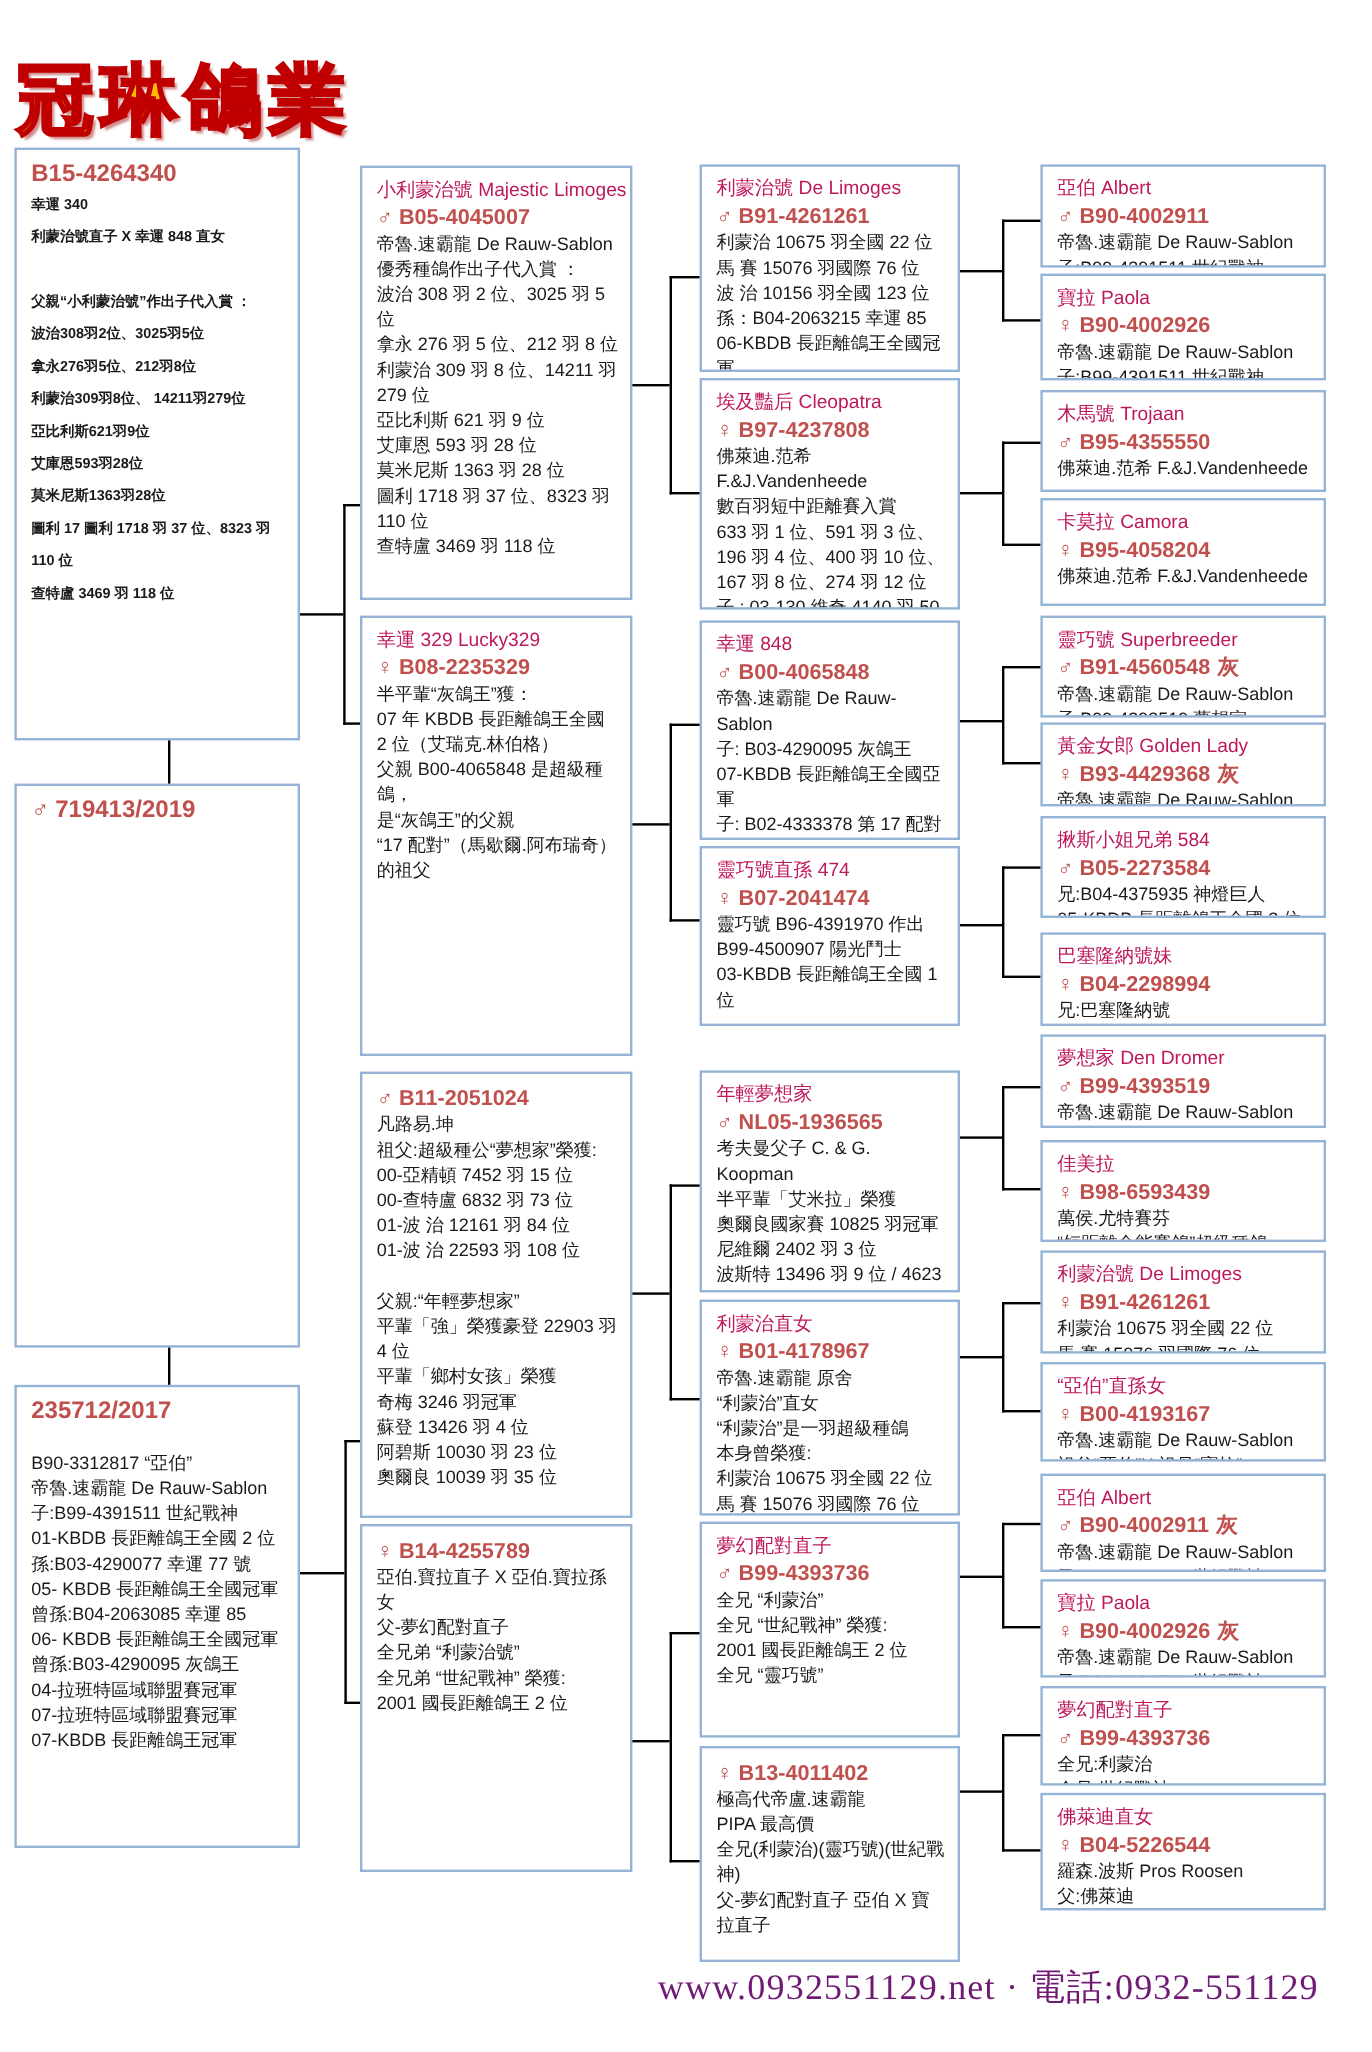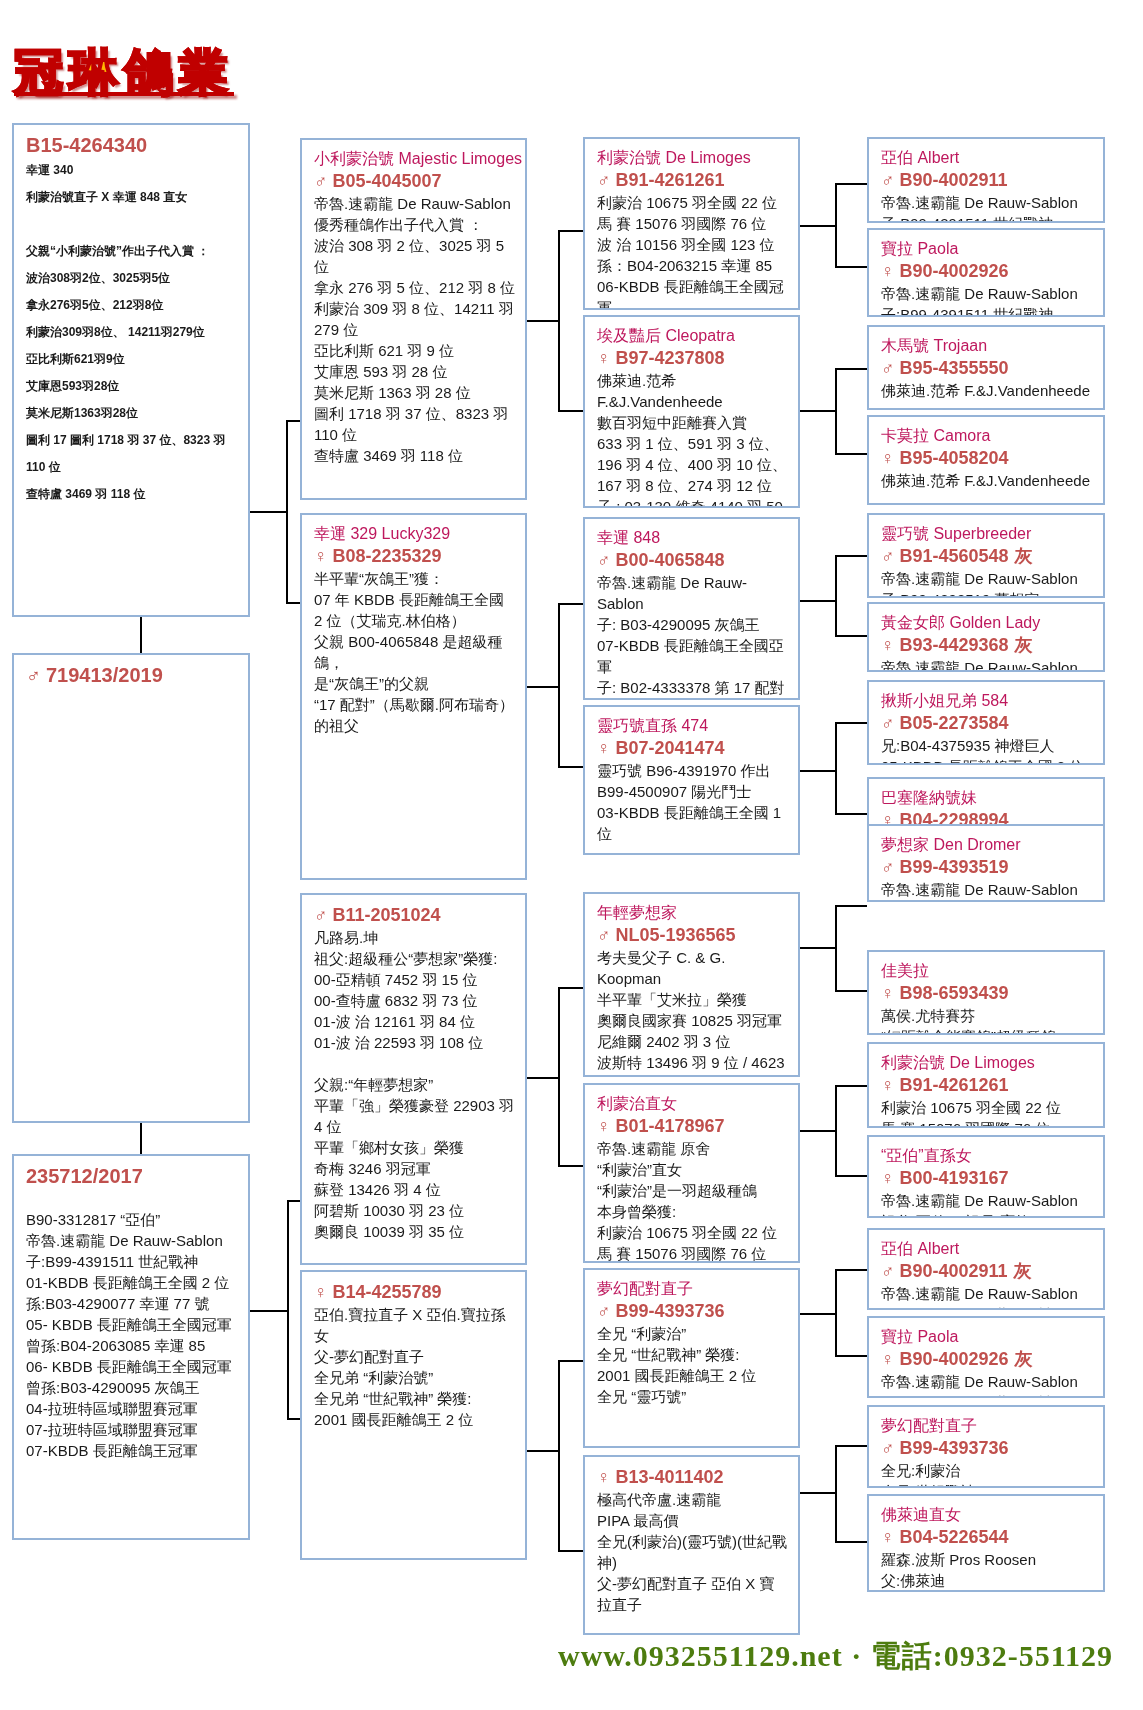--- a/index.html
+++ b/index.html
@@ -1,38 +1,38 @@
 <!DOCTYPE html>
 <html><head>
 <meta charset="utf-8">
 <style>
   html,body{margin:0;padding:0;background:#fff;}
   #page{position:relative;width:1143px;height:1710px;background:#ffffff;overflow:hidden;
         font-family:"Liberation Sans",sans-serif;}
   .logo{position:absolute;left:14px;top:40px;font-family:"Liberation Serif",serif;
-        font-size:49px;font-weight:bold;letter-spacing:6px;color:#FFB900;
-        -webkit-text-stroke:2.5px #C00000;text-shadow:3px 3px 2px rgba(150,0,0,.45);text-decoration:underline;}
+        font-size:64px;font-weight:bold;letter-spacing:6px;color:#FFB900;
+        -webkit-text-stroke:2.5px #C00000;text-shadow:3px 3px 2px rgba(150,0,0,.45);}
   .pbox{position:absolute;border:2px solid #95B3D7;background:#fff;overflow:hidden;
         padding:8px 10px 6px 12px;box-sizing:border-box;}
   .pname{font-size:16px;color:#be185d;line-height:21px;white-space:nowrap;}
   .pname:empty{display:none;}
   .pring{font-size:18px;font-weight:bold;color:#C0504D;line-height:24px;}
   .pring .sex{margin-right:5px;}
   .pring .suffix{margin-left:6px;}
   .pring span:empty{display:none;}
   .plines{font-size:15px;color:#1a1a1a;line-height:21px;}
   .big .plines{font-size:12px;line-height:27px;font-weight:bold;}
   .big .pring{font-size:20px;}
   .huge-ring .pring{font-size:20px;}
   .bline{min-height:10px;}
   .conn{position:absolute;}
   .v{border-left:2px solid #000;width:0;}
   .h{border-top:2px solid #000;height:0;}
-  .footer{position:absolute;top:1636px;right:30px;font-family:"Liberation Serif",serif;
-        font-size:30px;font-weight:bold;color:#4d7c0f;letter-spacing:1px;}
+  .footer{position:absolute;top:1636px;right:44px;font-family:"Liberation Serif",serif;
+        font-size:30px;font-weight:normal;color:#701a75;letter-spacing:1px;}
 </style>
 </head>
 <body>
 
 <div id="page">
 
   <div class="logo">冠琳鴿業</div>
 
   <div class="pbox big" style="left:12px;top:123px;width:238px;height:494px;">
 
@@ -295,21 +295,21 @@
 
   <div class="pbox" style="left:867px;top:777px;width:238px;height:78px;">
     <div class="pname">巴塞隆納號妹</div>
     <div class="pring"><span class="sex">♀</span><span>B04-2298994</span></div>
     <div class="plines">
         <div class="bline">兄:巴塞隆納號</div>
         <div class="bline">06-巴塞隆納全國 2 位</div>
       </div>
   </div>
 
-  <div class="pbox" style="left:867px;top:824px;width:238px;height:78px;">
+  <div class="pbox" style="left:867px;top:862px;width:238px;height:78px;">
     <div class="pname">夢想家  Den Dromer</div>
     <div class="pring"><span class="sex">♂</span><span>B99-4393519</span></div>
     <div class="plines">
         <div class="bline">帝魯.速霸龍  De Rauw-Sablon</div>
         <div class="bline">00-亞精頓 7452 羽 15 位</div>
       </div>
   </div>
 
   <div class="pbox" style="left:867px;top:950px;width:238px;height:85px;">
     <div class="pname">佳美拉</div>

